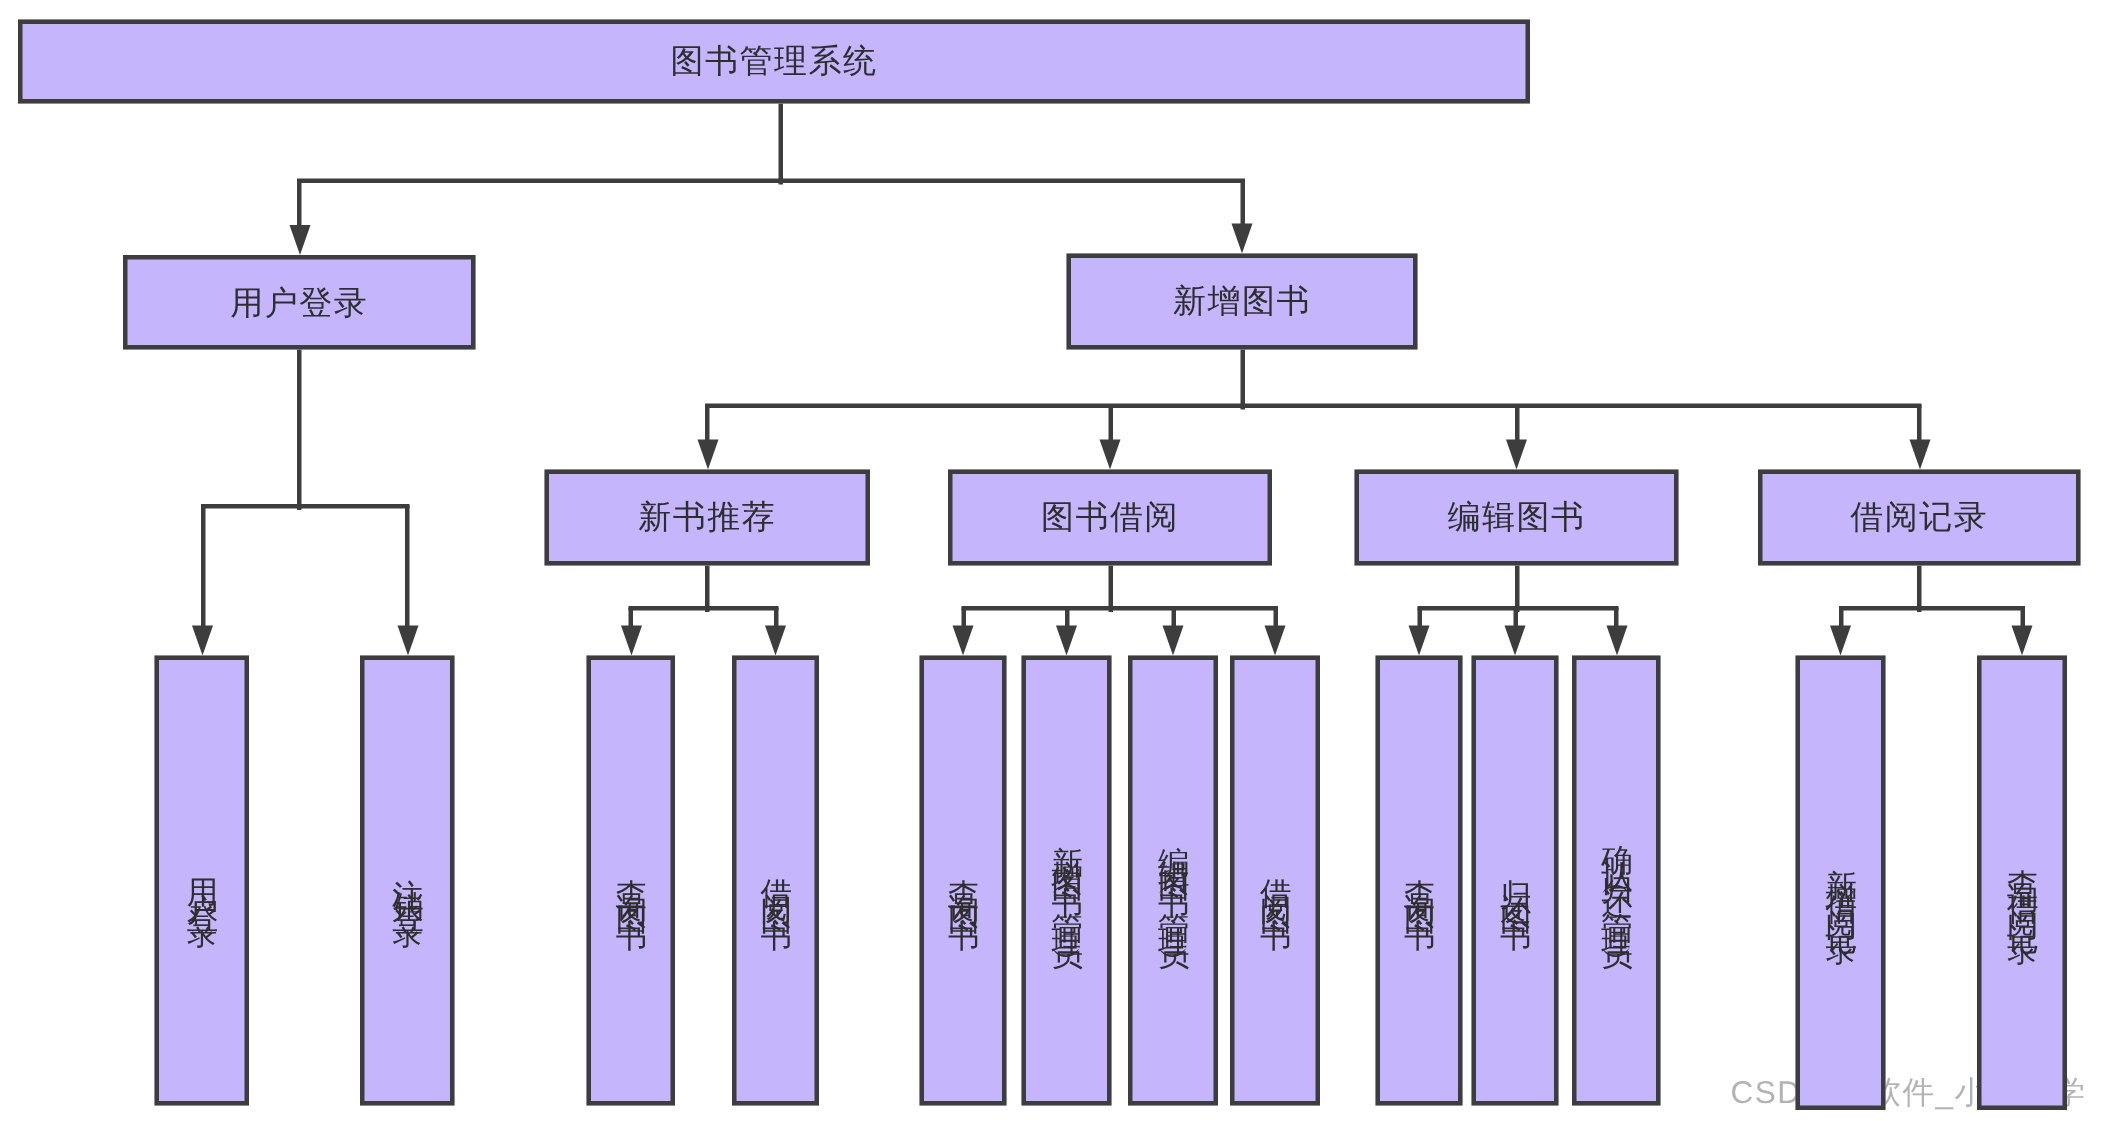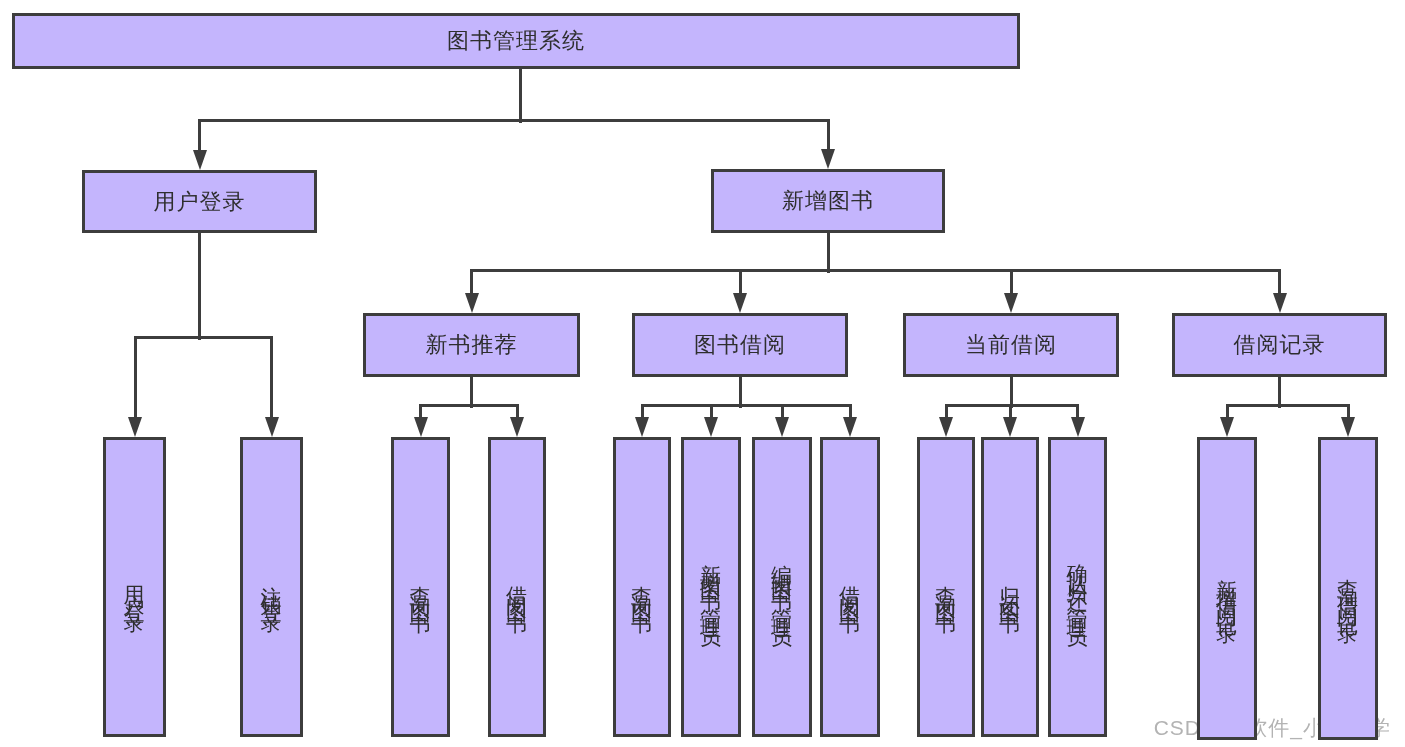--- a/index.html
+++ b/index.html
@@ -125,21 +125,21 @@
     <div class="node h" style="left: 711px; top: 169px; width: 234px; height: 64px;">
       <span class="lbl">新增图书</span>
     </div>
     <div class="node h" style="left: 632px; top: 313px; width: 216px; height: 64px;">
       <span class="lbl">图书借阅</span>
     </div>
     <div class="node h" style="left: 363px; top: 313px; width: 217px; height: 64px;">
       <span class="lbl">新书推荐</span>
     </div>
     <div class="node h" style="left: 903px; top: 313px; width: 216px; height: 64px;">
-      <span class="lbl">当前借阅</span>
+      <span class="lbl">编辑图书</span>
     </div>
     <div class="node h" style="left: 1172px; top: 313px; width: 215px; height: 64px;">
       <span class="lbl">借阅记录</span>
     </div>
     <div class="node v" style="left: 103px; top: 437px; width: 63px; height: 300px;">
       <span class="lbl">用户登录</span>
     </div>
     <div class="node v" style="left: 240px; top: 437px; width: 63px; height: 300px;">
       <span class="lbl">注销登录</span>
     </div>

